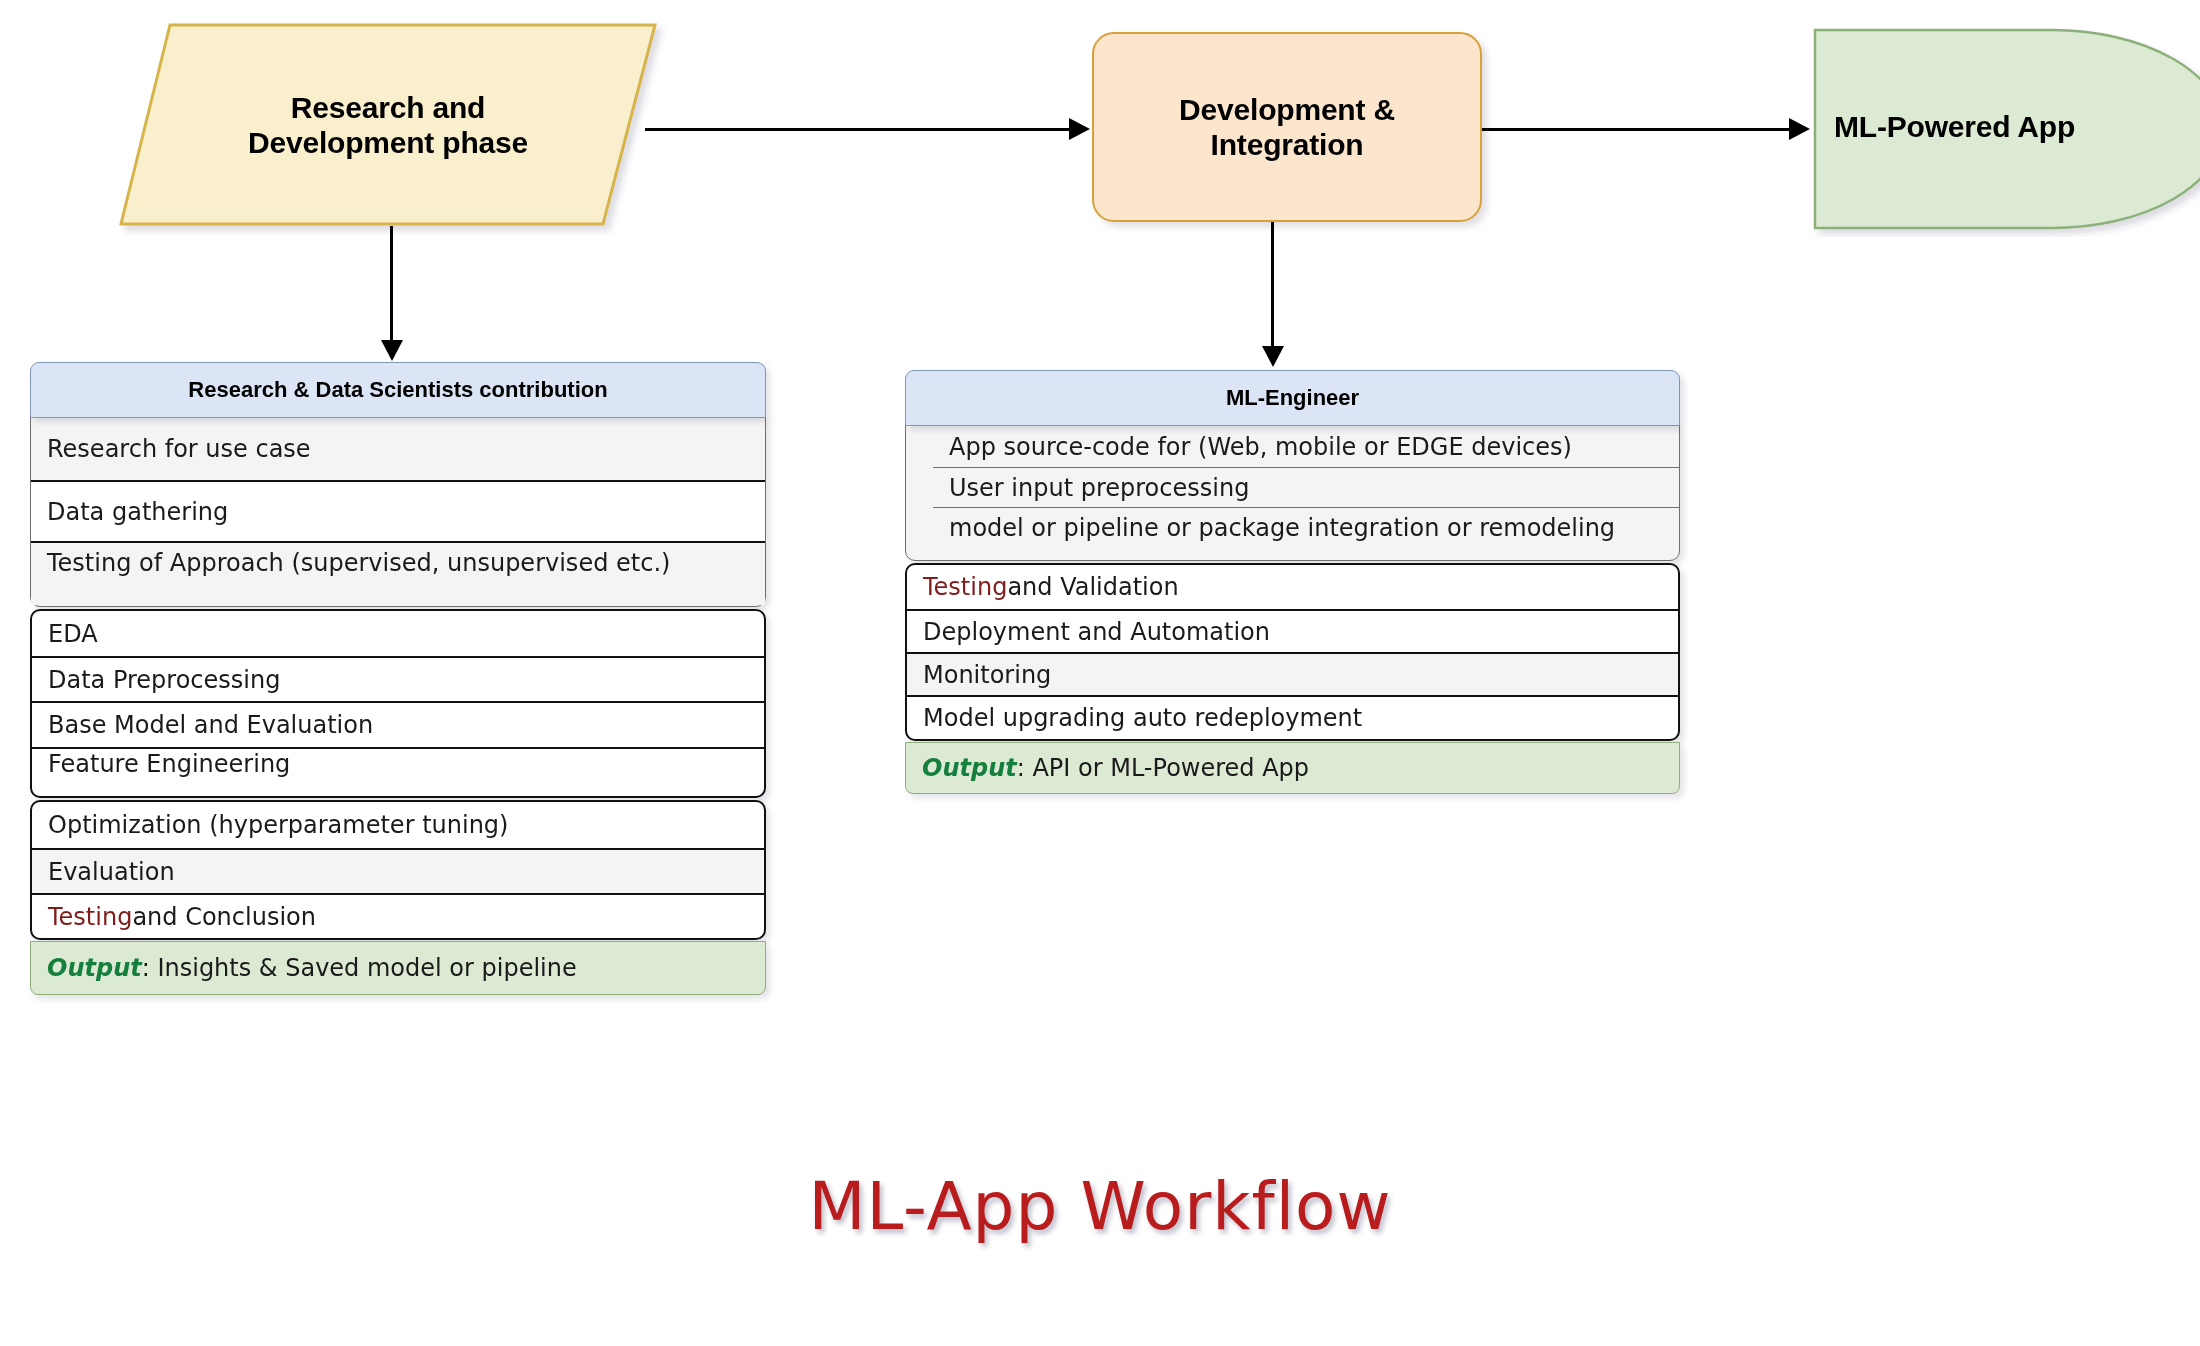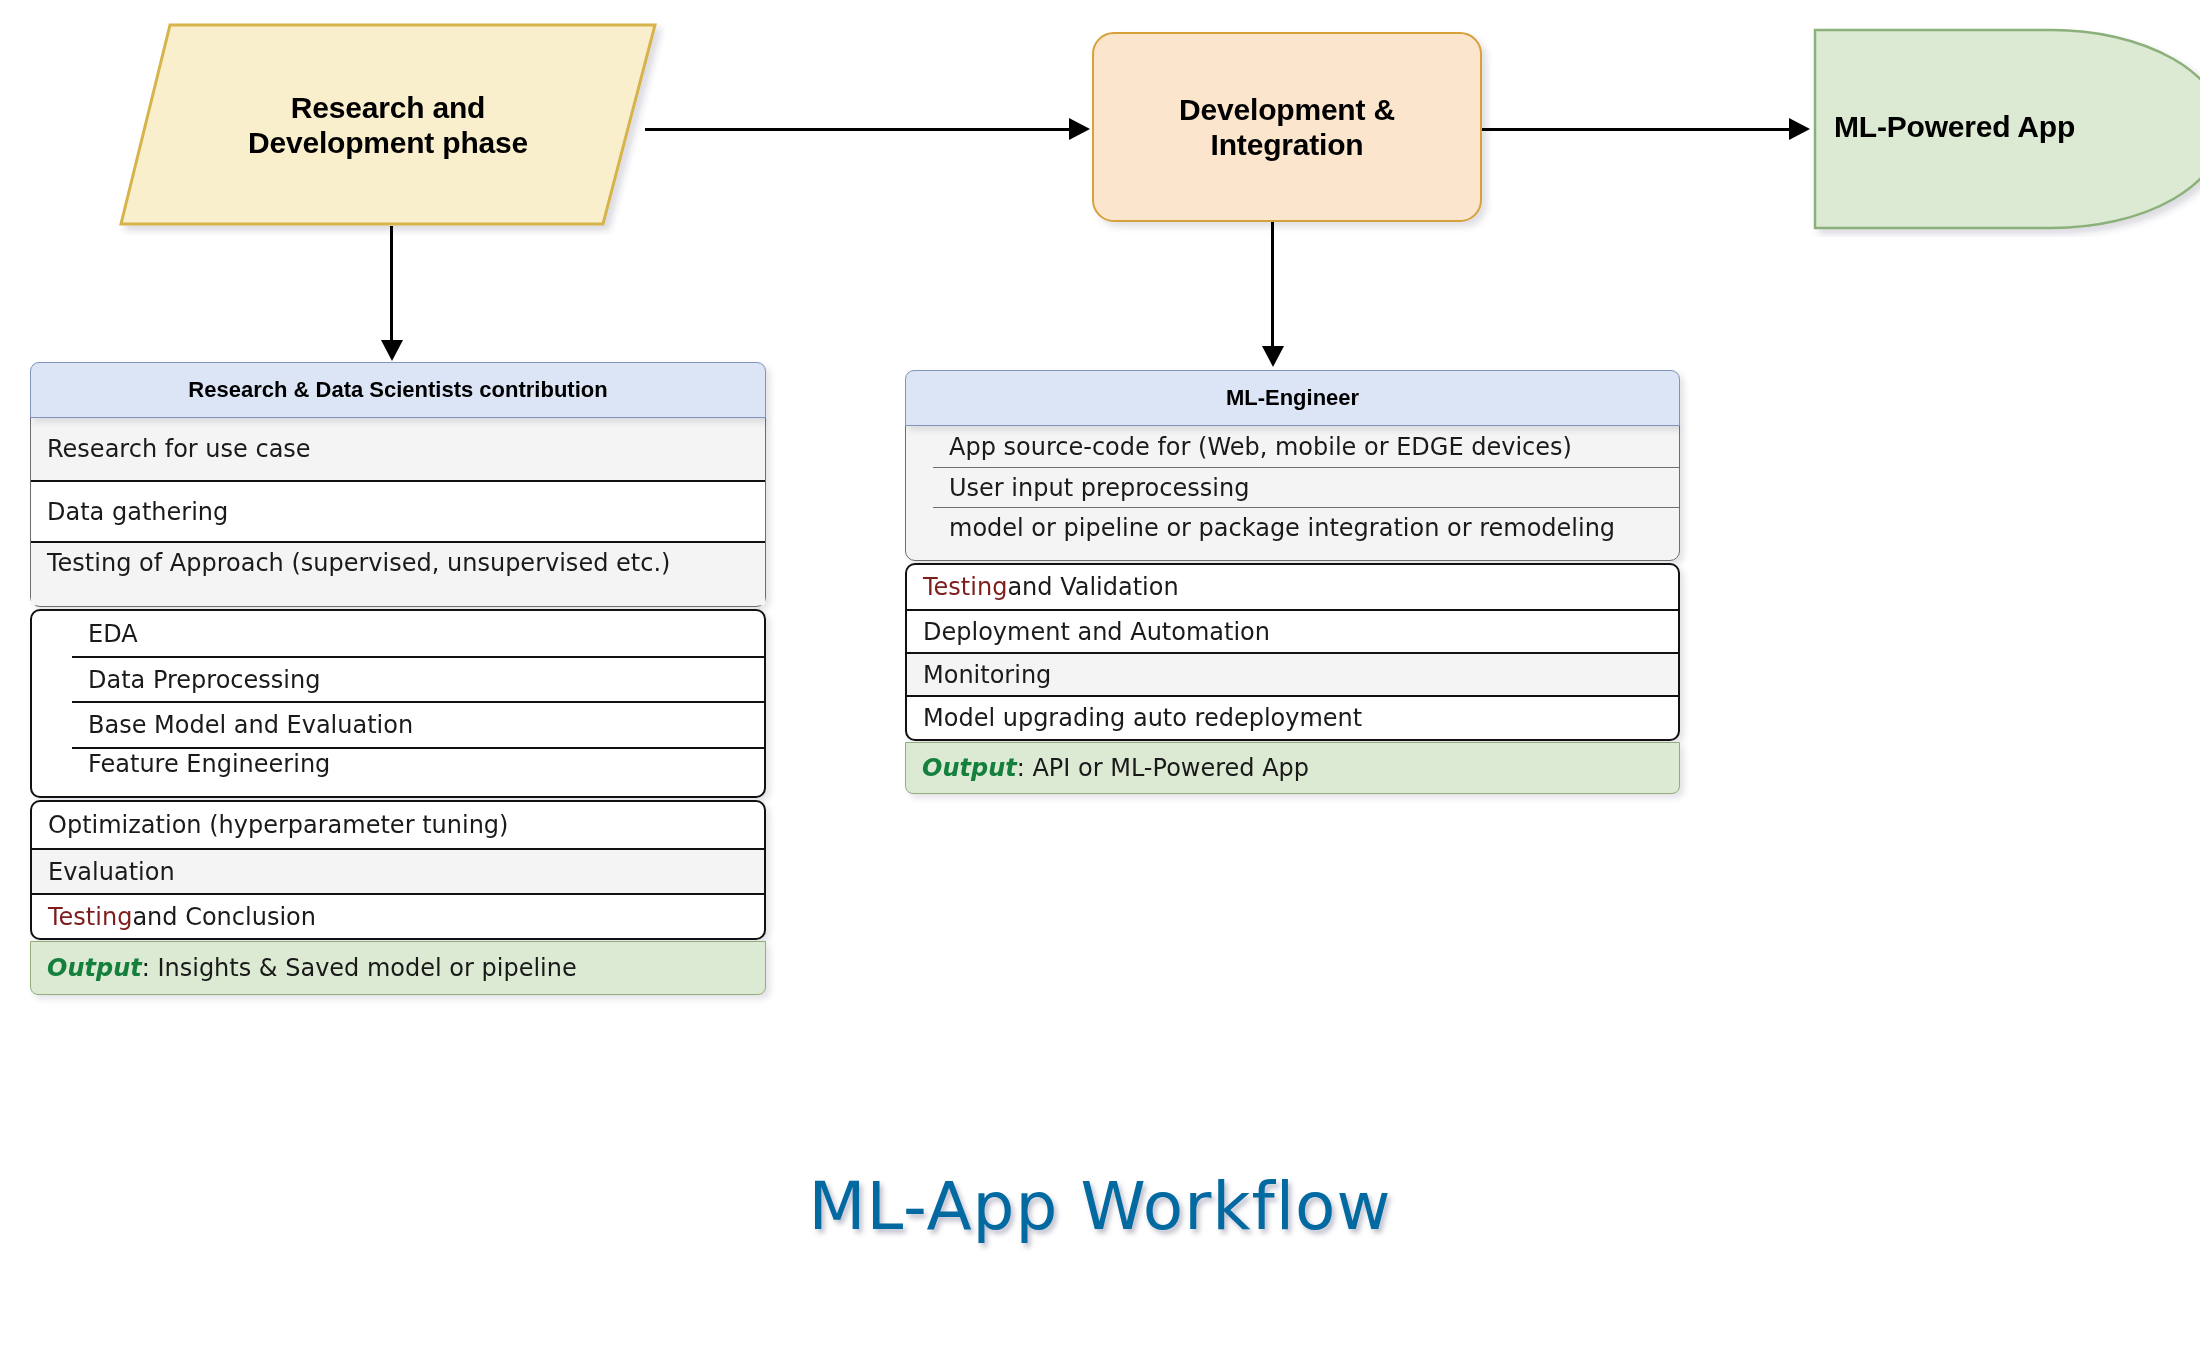--- a/index.html
+++ b/index.html
@@ -159,21 +159,21 @@
 
   
   #caption {
     position: absolute;
     left: 0;
     top: 1168px;
     width: 2200px;
     text-align: center;
     font-family: "DejaVu Sans", "Liberation Sans", sans-serif;
     font-size: 66px;
-    color: #0369a1;
+    color: #b91c1c;
     text-shadow: 3px 4px 5px rgba(70,70,110,0.35);
     letter-spacing: 1px;
   }
 </style>
 </head>
 <body>
 
 <div id="rd-node">
   <svg class="para-svg" width="548" height="213" viewBox="0 0 548 213">
     <defs>
@@ -225,21 +225,21 @@
 <div class="table-wrap" id="tbl-left" style="left:30px; top:362px; width:736px;">
 
   <div class="tbl-header" style="height:56px;">Research &amp; Data Scientists contribution</div>
 
   <div class="grp gray round-bot" style="height:190px;">
     <div class="cell shade" style="height:62px;">Research for use case</div>
     <div class="cell sep-dark" style="height:61px; background:#ffffff;">Data gathering</div>
     <div class="cell shade sep-dark top-align" style="height:64px;">Testing of Approach (supervised, unsupervised etc.)</div>
   </div>
 
-  <div class="grp white" style="height:189px; margin-top:2px;padding-left:40px;">
+  <div class="grp white" style="height:189px; margin-top:2px;">
     <div class="cell" style="height:45px;">EDA</div>
     <div class="cell sep-dark" style="height:45px;">Data Preprocessing</div>
     <div class="cell sep-dark" style="height:46px;">Base Model and Evaluation</div>
     <div class="cell sep-dark" style="height:32px;">Feature Engineering</div>
   </div>
 
   <div class="grp white" style="height:140px; margin-top:2px;">
     <div class="cell" style="height:46px;">Optimization (hyperparameter tuning)</div>
     <div class="cell shade sep-dark" style="height:45px;">Evaluation</div>
     <div class="cell sep-dark" style="height:45px;">

